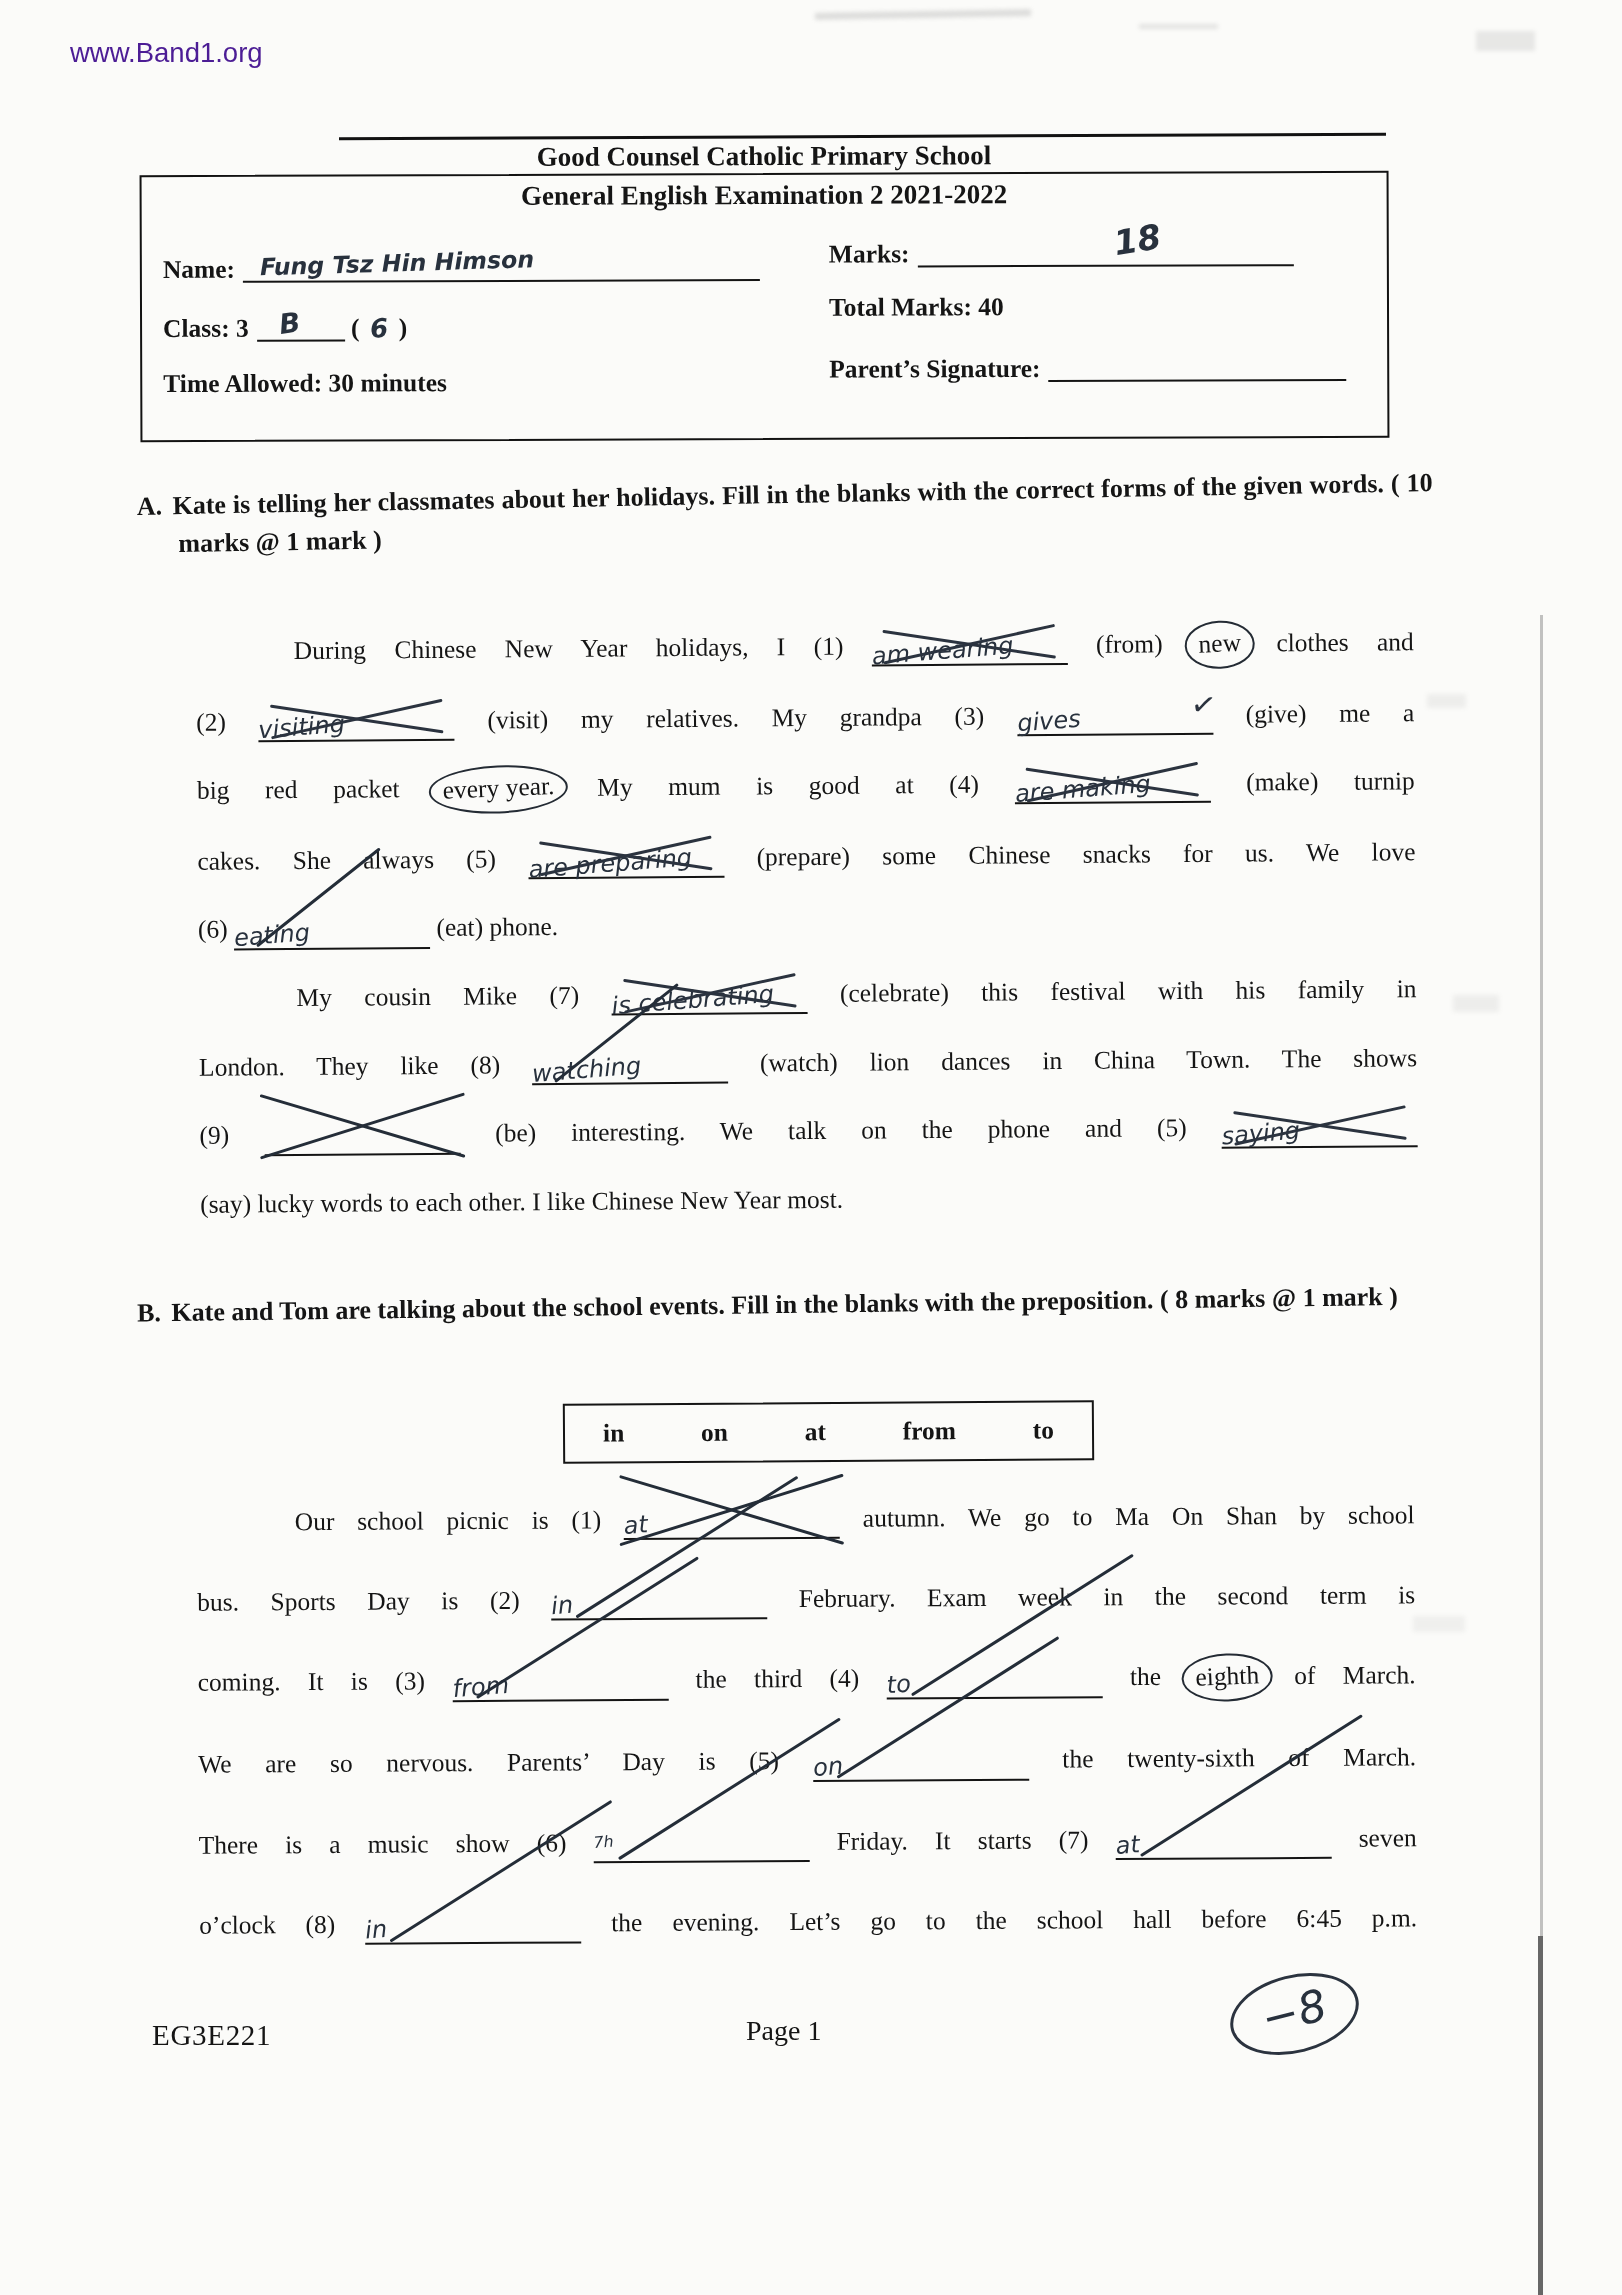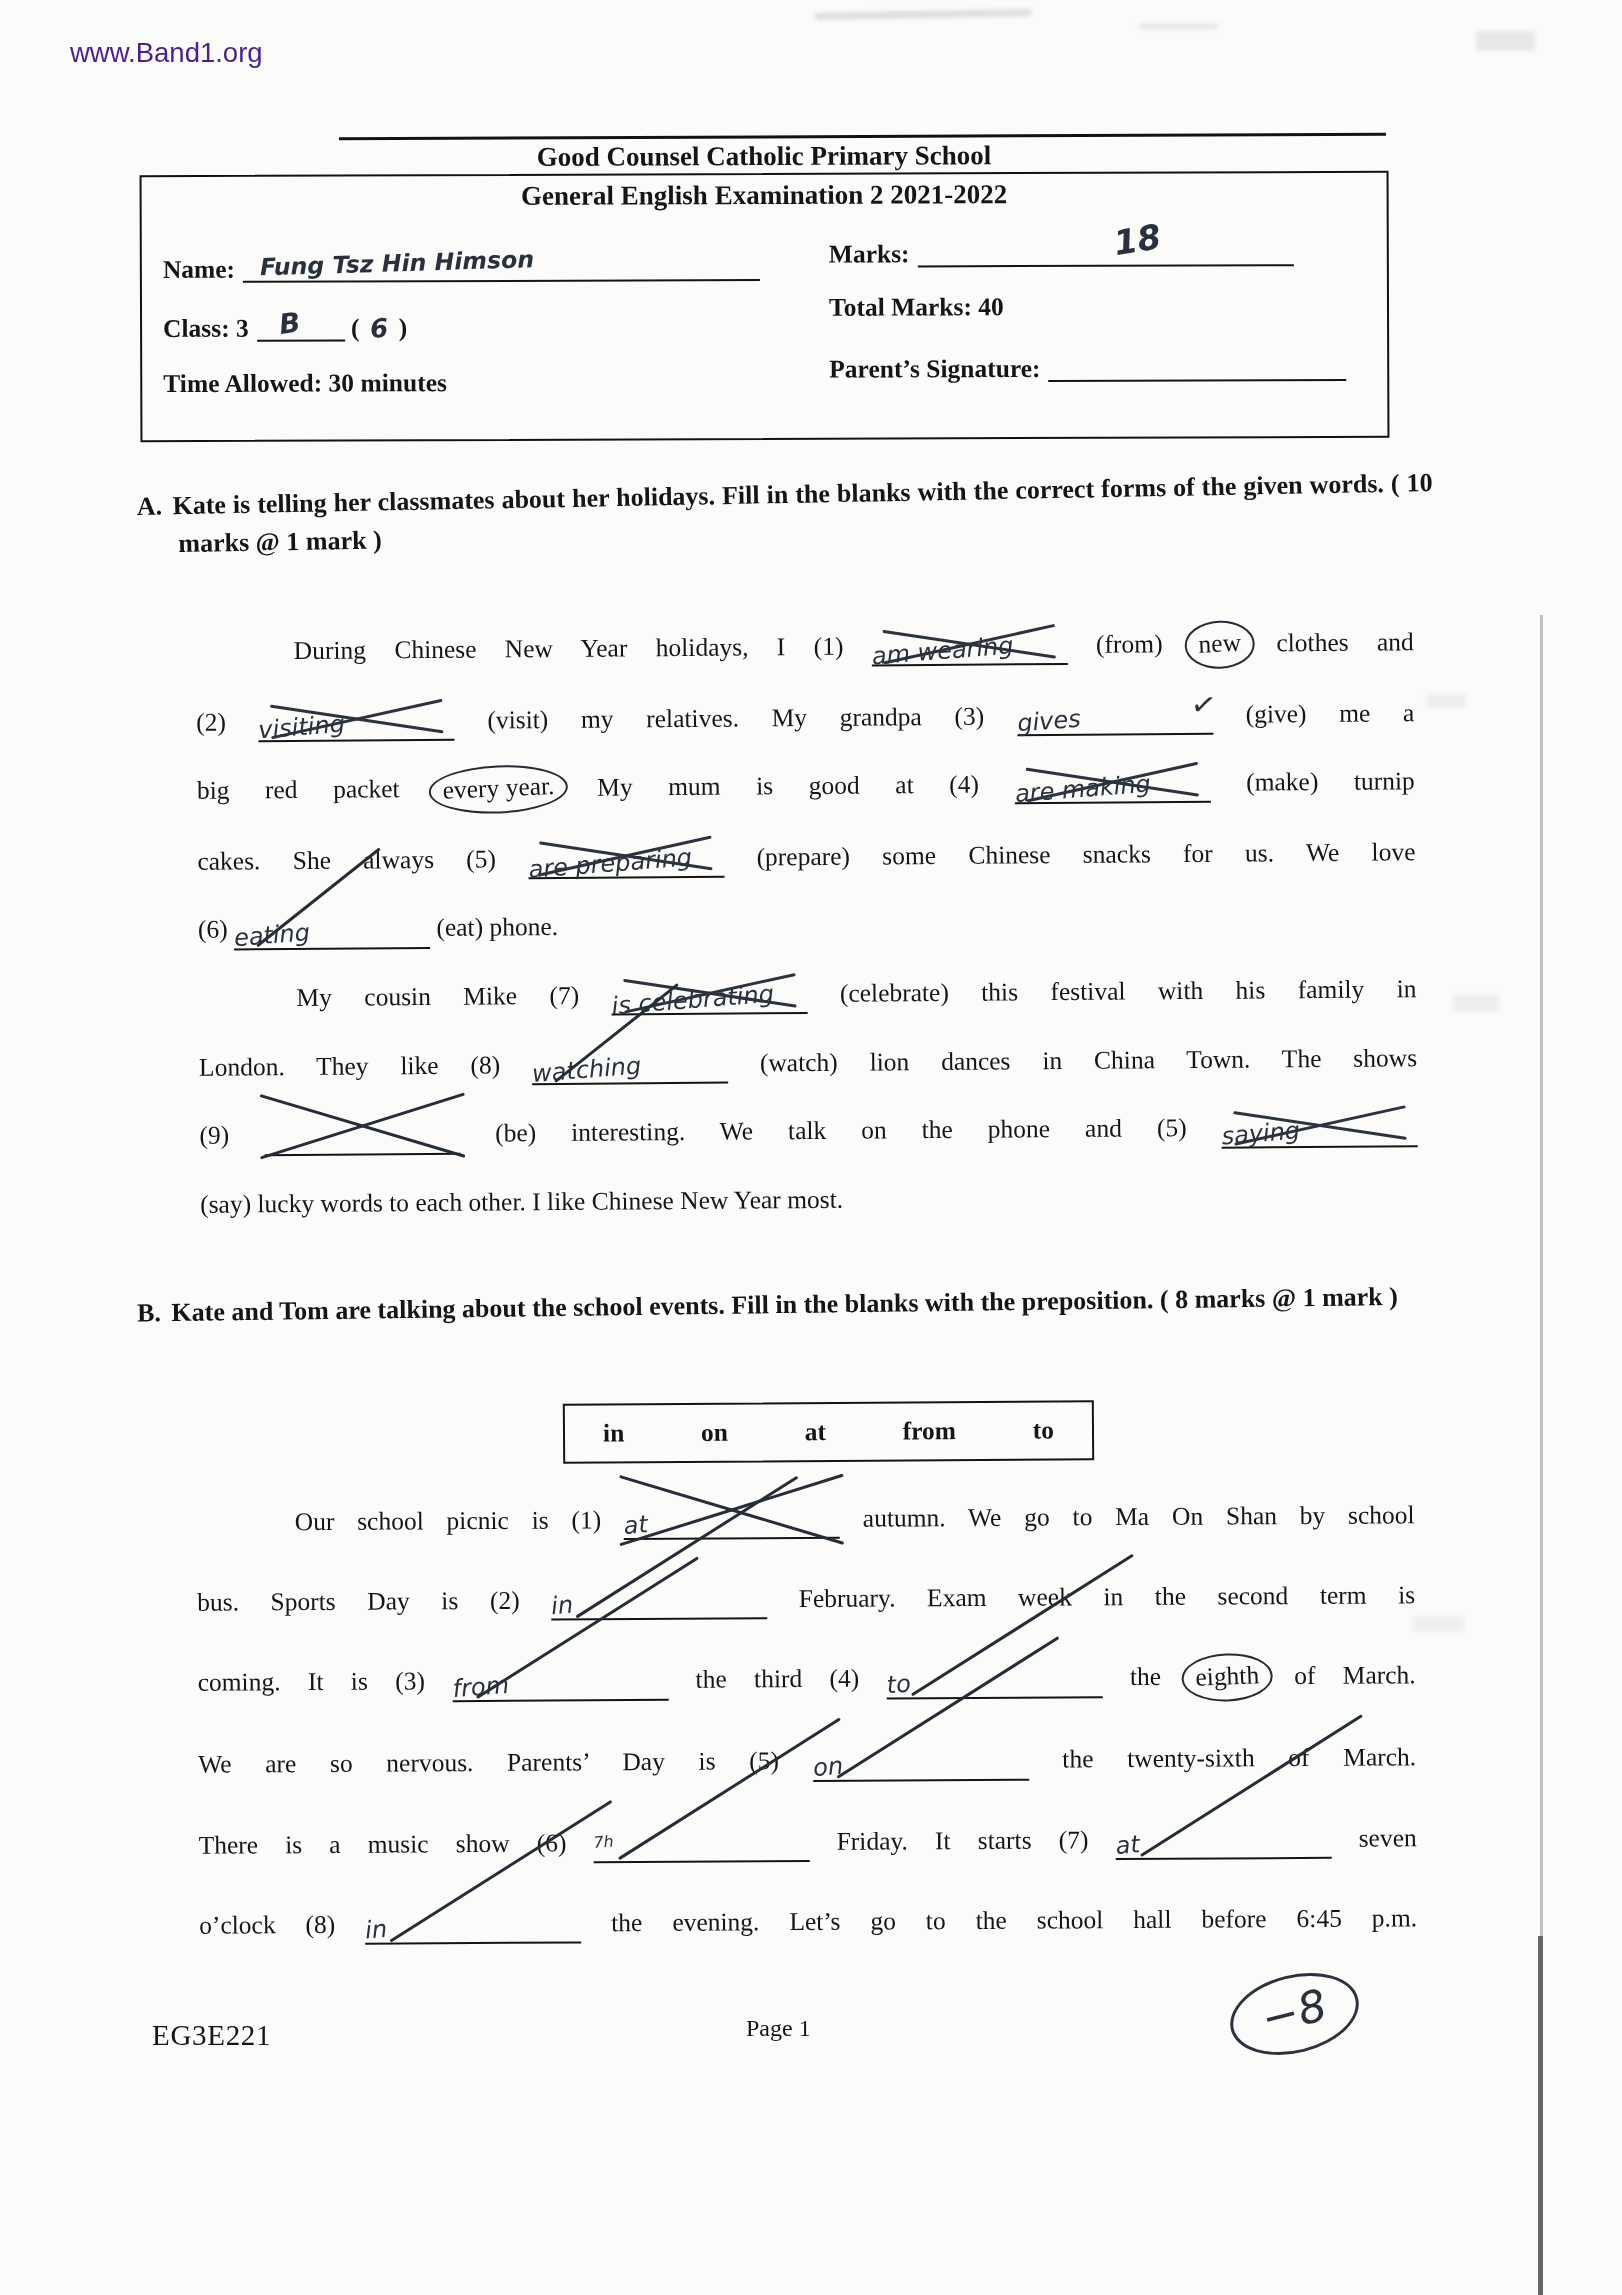--- a/index.html
+++ b/index.html
@@ -82,21 +82,21 @@
   .circled{display:inline-block;border:2px solid #242b34;border-radius:50%;
            padding:0 11.8px 2.6px;margin:-2.6px -6.5px;transform:rotate(-2deg);}
 
   
   .wordbank{position:absolute;left:563px;top:1402px;width:531px;height:60px;border:2.6px solid #141414;
             display:flex;align-items:center;justify-content:space-between;padding:0 38px;
             box-sizing:border-box;font-weight:bold;font-size:25.5px;transform:rotate(-0.4deg);}
 
   
   .footer-code{position:absolute;left:152px;top:2019px;font-size:29px;letter-spacing:0.7px;}
-  .footer-page{position:absolute;left:746px;top:2015px;font-size:24px;}
+  .footer-page{position:absolute;left:746px;top:2015px;font-size:28px;}
   .score-circle{position:absolute;left:1229px;top:1975px;border:3.3px solid #2b333f;border-radius:50%;
                 padding:7.9px 30px 13px;transform:rotate(-14deg);}
   .score-circle .hw{font-size:44px;}
 
   
   .scan-line-1{position:absolute;left:1540px;top:615px;width:2.6px;height:1322px;background:#b6b6b6;opacity:.85;}
   .scan-line-2{position:absolute;left:1538px;top:1936px;width:5.2px;height:360px;background:#676767;}
   .smudge{position:absolute;background:#8f8f8f;filter:blur(2px);}
   #sm1{left:815px;top:10.5px;width:216px;height:6.5px;opacity:.28;transform:rotate(-1deg);}
   #sm2{left:1139px;top:23.6px;width:79px;height:5.9px;opacity:.22;}

